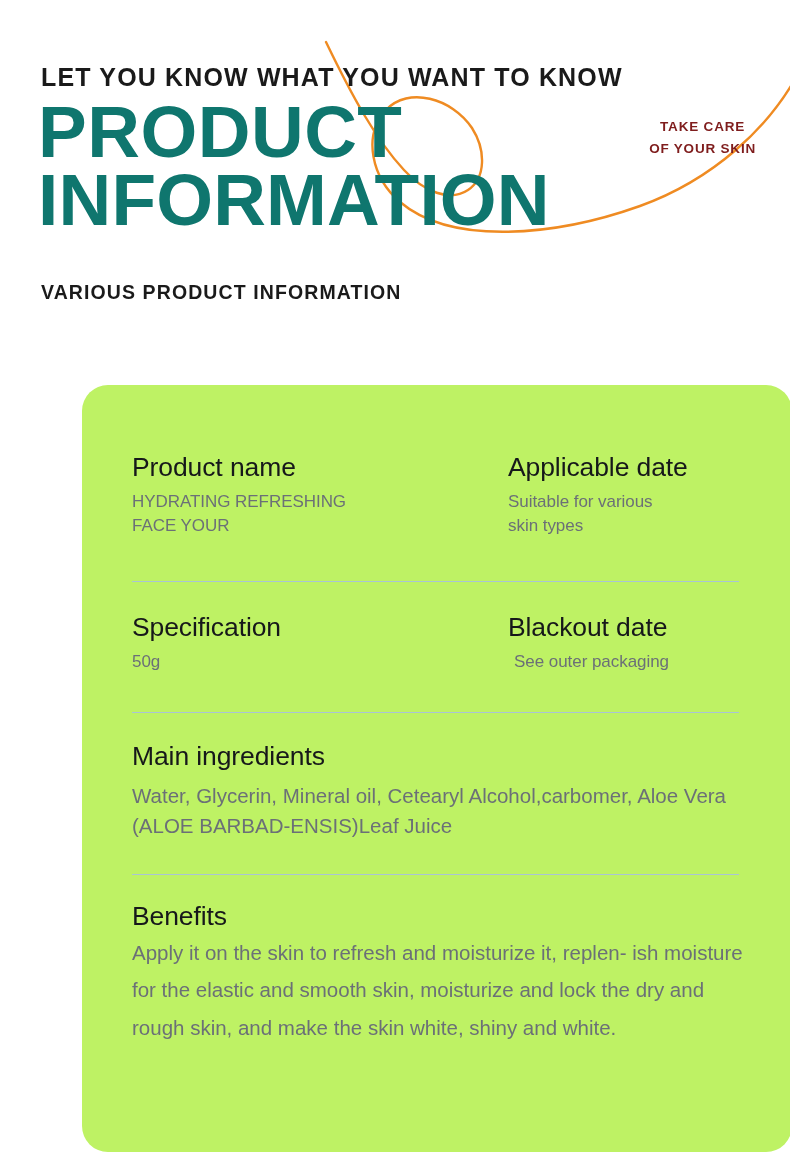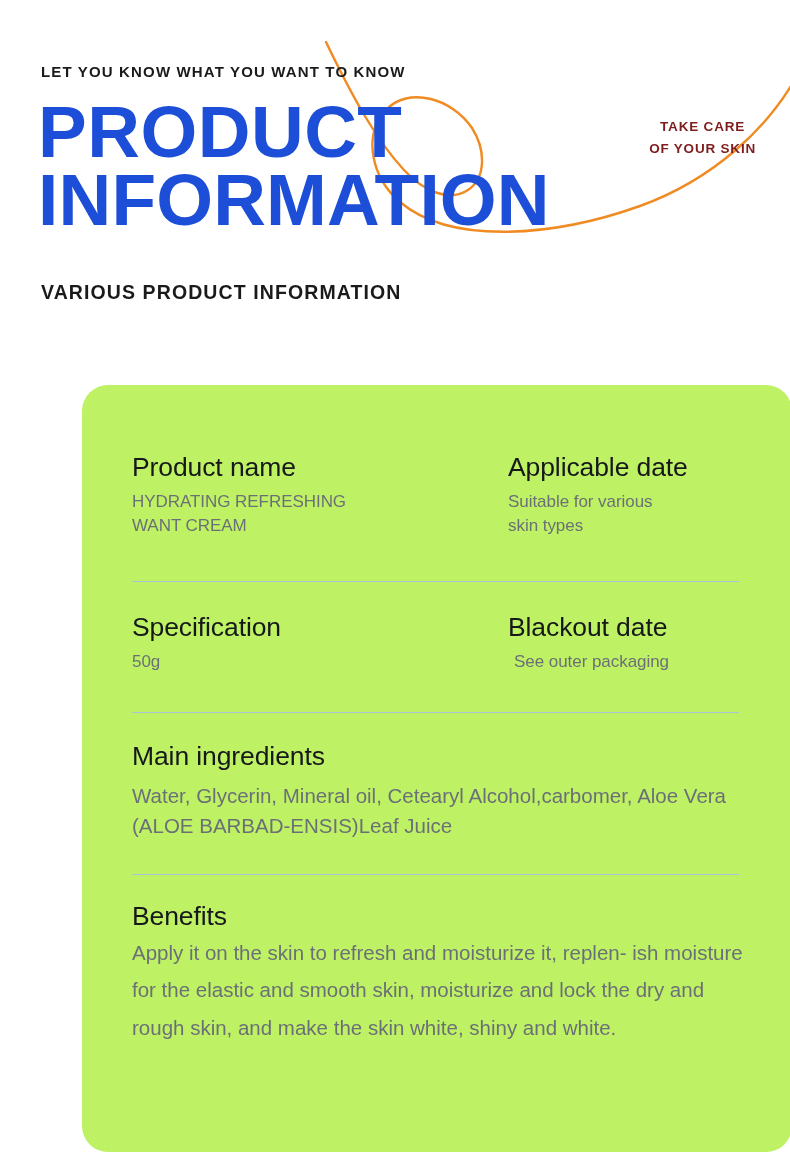--- a/index.html
+++ b/index.html
@@ -32,35 +32,35 @@
     position: absolute;
     left: 0;
     top: 0;
     width: 790px;
     z-index: 2;
   }
   .eyebrow {
     position: absolute;
     left: 41px;
     top: 63px;
-    font-size: 15px;
+    font-size: 25px;
     font-weight: bold;
     letter-spacing: 1.15px;
     color: #1a1a1a;
     white-space: nowrap;
   }
   .bigtitle {
     position: absolute;
     left: 38px;
     top: 98px;
     font-size: 73px;
     font-weight: bold;
     line-height: 0.93;
     letter-spacing: 0.5px;
-    color: #1d4ed8;
+    color: #0f766e;
     white-space: nowrap;
   }
   .bigtitle .line2 {
     display: block;
     letter-spacing: 0.2px;
   }
   .subtitle {
     position: absolute;
     left: 41px;
     top: 281px;
@@ -189,21 +189,21 @@
   </div>
 </div>
 
 <div class="card">
 
   <div class="blk pair-row" id="row-1">
     <div class="col col-left">
       <div class="field-label">Product name</div>
       <div class="field-value">
         <span class="vline">HYDRATING REFRESHING</span>
-        <span class="vline">WANT CREAM</span>
+        <span class="vline">FACE YOUR</span>
       </div>
     </div>
     <div class="col col-right">
       <div class="field-label">Applicable date</div>
       <div class="field-value">
         <span class="vline">Suitable for various</span>
         <span class="vline">skin types</span>
       </div>
     </div>
   </div>

